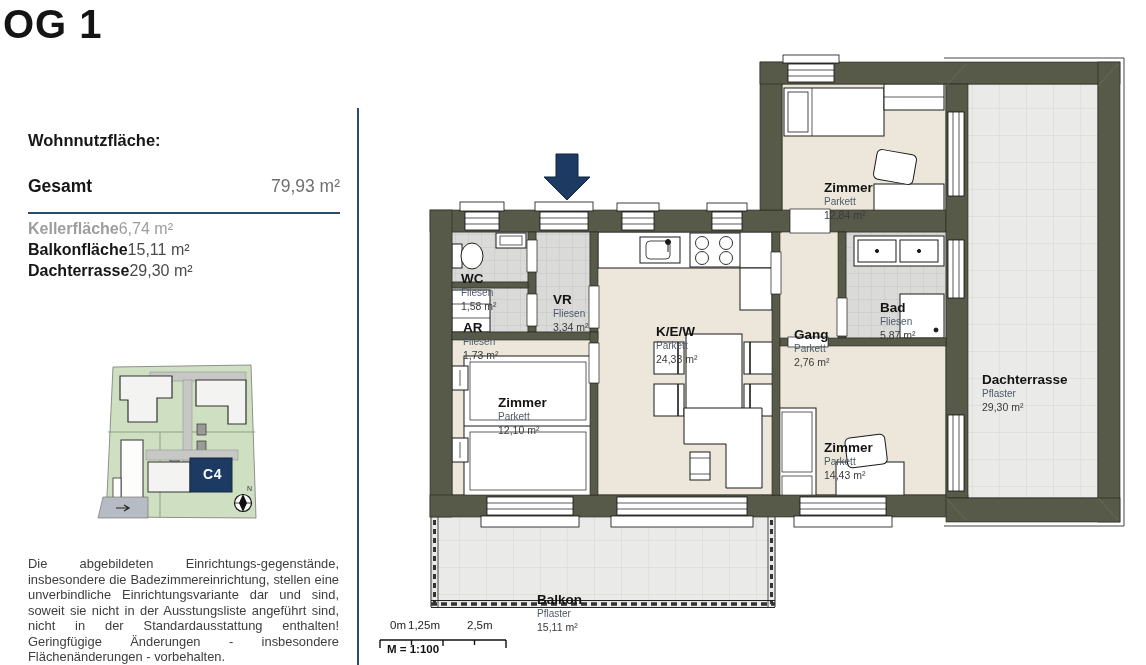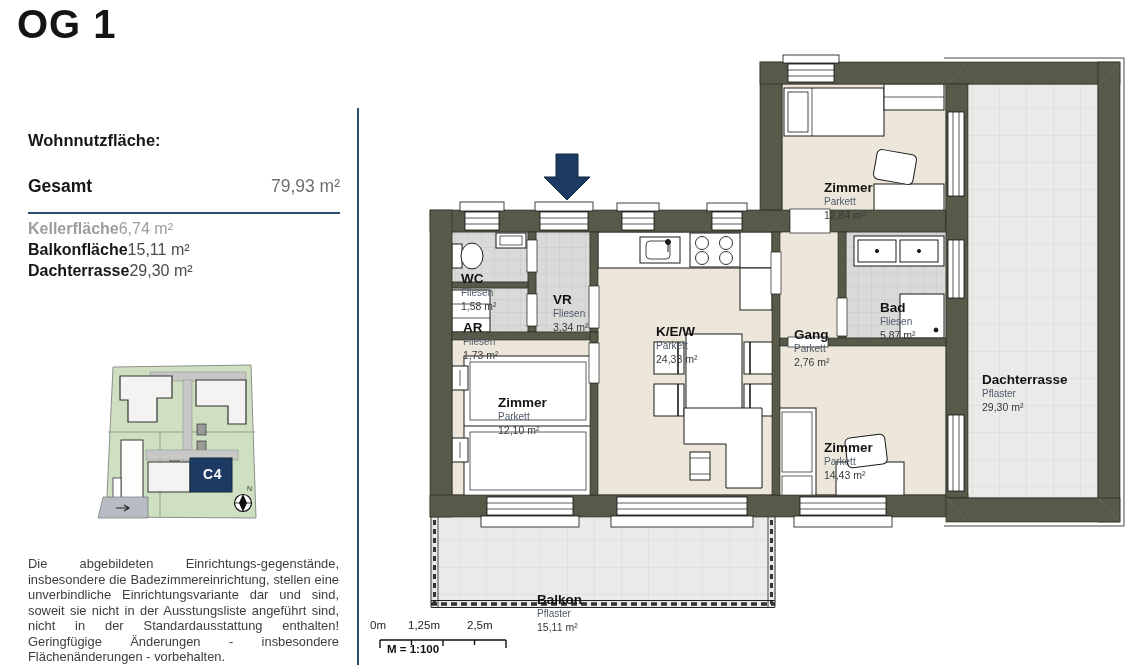--- a/index.html
+++ b/index.html
@@ -1,21 +1,21 @@
 <!DOCTYPE html>
 <html><head>
 <meta charset="utf-8">
 <style>
   html,body{margin:0;padding:0;background:#fff;}
   #page{position:relative;width:1146px;height:665px;overflow:hidden;background:#fff;
         font-family:"Liberation Sans",sans-serif;}
   .abs{position:absolute;}
 
   
-  #page-title{left:17px;top:2px;font-size:40px;font-weight:bold;color:#141414;letter-spacing:1px;}
+  #page-title{left:3px;top:2px;font-size:40px;font-weight:bold;color:#141414;letter-spacing:1px;}
   #summary-heading{left:28px;top:131px;font-size:16.5px;font-weight:bold;color:#161616;}
   .sumrow{left:28px;width:312px;display:flex;justify-content:space-between;}
   #row-gesamt{top:176px;font-size:17.5px;}
   #row-gesamt .lab{font-weight:bold;color:#161616;}
   #row-gesamt .val{color:#6f6f6f;}
   #summary-divider{left:28px;top:212px;width:312px;height:2px;background:#2b4a70;}
   #summary-rows{left:28px;top:218px;width:312px;font-size:16px;line-height:21px;}
   #summary-rows .r{display:flex;justify-content:flex-start;}
   #summary-rows .lab{font-weight:bold;color:#161616;}
   #summary-rows .val{color:#4b4b4b;}
@@ -38,21 +38,21 @@
   #rl-kew{left:656px;top:280px}
   #rl-gang{left:794px;top:283px}
   #rl-bad{left:880px;top:256px}
   #rl-z2{left:824px;top:136px}
   #rl-z3{left:824px;top:396px}
   #rl-dt{left:982px;top:328px}
   #rl-balkon{left:537px;top:548px}
 
   
   .sclab{font-size:11.5px;color:#222;}
-  #sc-0{left:370px;top:619px;}
+  #sc-0{left:390px;top:619px;}
   #sc-1{left:408px;top:619px;}
   #sc-2{left:467px;top:619px;}
   #sc-m{left:387px;top:643px;font-weight:bold;font-size:11.5px;color:#111;}
 </style>
 </head>
 <body>
 
 <div id="page">
 
   <svg class="abs" style="left:0;top:0" width="1146" height="665" viewBox="0 0 1146 665">

